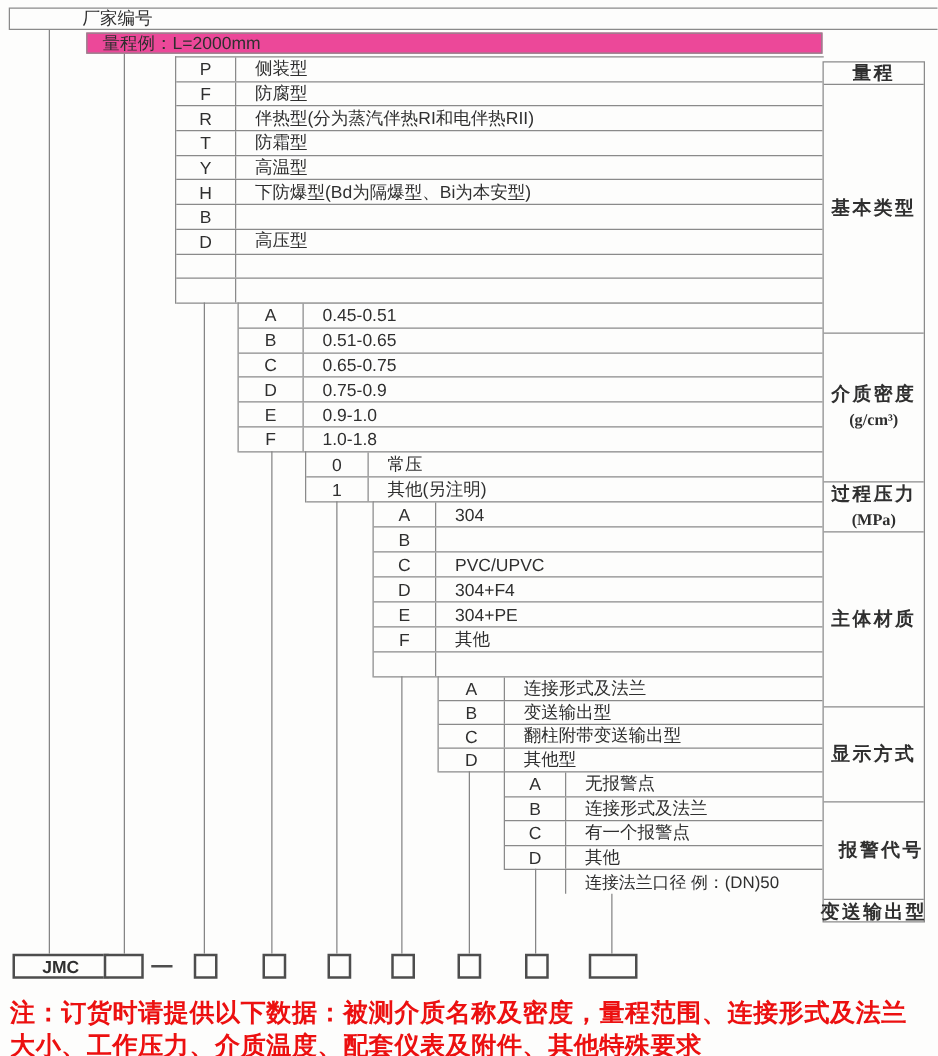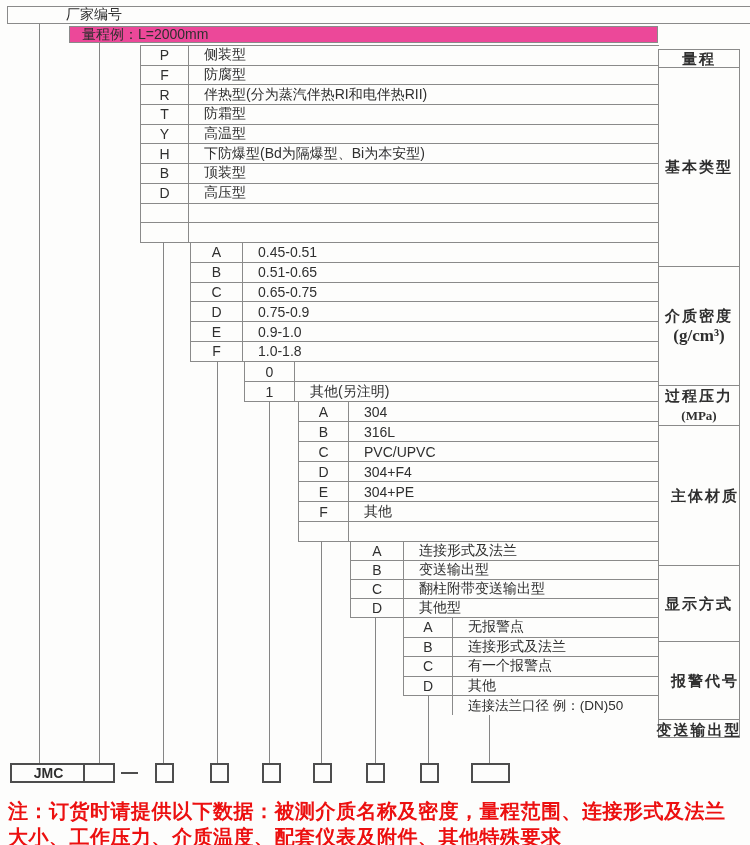--- a/index.html
+++ b/index.html
@@ -34,21 +34,21 @@
     padding-left:15px;font-size:13.5px;white-space:nowrap;background:#fdfdfc;}
   
   .label-col{left:658px;top:26px;width:82px;height:689px;border:1px solid #8a8a8a;
     box-sizing:border-box;display:flex;flex-direction:column;background:#fdfdfc;margin-top:23px;}
   .lc{display:flex;flex-direction:column;align-items:center;justify-content:center;
     font-family:"Liberation Serif","DejaVu Serif",serif;font-weight:700;
     font-size:15px;letter-spacing:2px;box-sizing:border-box;flex:none;}
   .lc + .lc{border-top:1px solid #8a8a8a;}
   .lc .lab-line{line-height:20px;white-space:nowrap;}
   .lc0{height:17px;} .lc1{height:199px;} .lc2{height:119px;} .lc3{height:40px;}
-  .lc4{height:140px;align-items:flex-end;} .lc5{height:76px;} .lc6{height:78px;align-items:flex-end;} .lc7{height:20px;}
+  .lc4{height:140px;} .lc5{height:76px;} .lc6{height:78px;align-items:flex-end;} .lc7{height:20px;}
   
   .vline{width:1.4px;background:#858585;}
   .v0{left:39px;top:24px;height:739px;}
   .v1{left:99px;top:43px;height:720px;}
   .v2{left:163px;top:242px;height:521px;}
   .v3{left:217px;top:361px;height:402px;}
   .v4{left:269px;top:401px;height:362px;}
   .v5{left:321px;top:541px;height:222px;}
   .v6{left:375px;top:617px;height:146px;}
   .v7{left:428px;top:695px;height:68px;}
@@ -97,21 +97,20 @@
     <div class="row">
       <div class="code">Y</div>
       <div class="desc">高温型</div>
     </div>
     <div class="row">
       <div class="code">H</div>
       <div class="desc">下防爆型(Bd为隔爆型、Bi为本安型)</div>
     </div>
     <div class="row">
       <div class="code">B</div>
-      <div class="desc">顶装型</div>
     </div>
     <div class="row">
       <div class="code">D</div>
       <div class="desc">高压型</div>
     </div>
     <div class="row">
       <div class="code"></div>
       <div class="desc"></div>
     </div>
     <div class="row">
@@ -141,34 +140,34 @@
       <div class="desc">0.9-1.0</div>
     </div>
     <div class="row">
       <div class="code">F</div>
       <div class="desc">1.0-1.8</div>
     </div>
   </div>
 <div class="abs section sec2">
     <div class="row">
       <div class="code">0</div>
+      <div class="desc">常压</div>
     </div>
     <div class="row">
       <div class="code">1</div>
       <div class="desc">其他(另注明)</div>
     </div>
   </div>
 <div class="abs section sec3">
     <div class="row">
       <div class="code">A</div>
       <div class="desc">304</div>
     </div>
     <div class="row">
       <div class="code">B</div>
-      <div class="desc">316L</div>
     </div>
     <div class="row">
       <div class="code">C</div>
       <div class="desc">PVC/UPVC</div>
     </div>
     <div class="row">
       <div class="code">D</div>
       <div class="desc">304+F4</div>
     </div>
     <div class="row">
@@ -226,21 +225,21 @@
 
 <div class="abs label-col">
   <div class="lc lc0">
       <div class="lab-line">量程</div>
     </div>
   <div class="lc lc1">
       <div class="lab-line">基本类型</div>
     </div>
   <div class="lc lc2">
       <div class="lab-line">介质密度</div>
-      <div class="lab-line" style="font-size: 17px; letter-spacing: 0px;">(g/cm³)</div>
+      <div class="lab-line" style="font-size: 13px; letter-spacing: 0px;">(g/cm³)</div>
     </div>
   <div class="lc lc3">
       <div class="lab-line">过程压力</div>
       <div class="lab-line" style="font-size: 13px; letter-spacing: 0px;">(MPa)</div>
     </div>
   <div class="lc lc4">
       <div class="lab-line">主体材质</div>
     </div>
   <div class="lc lc5">
       <div class="lab-line">显示方式</div>

